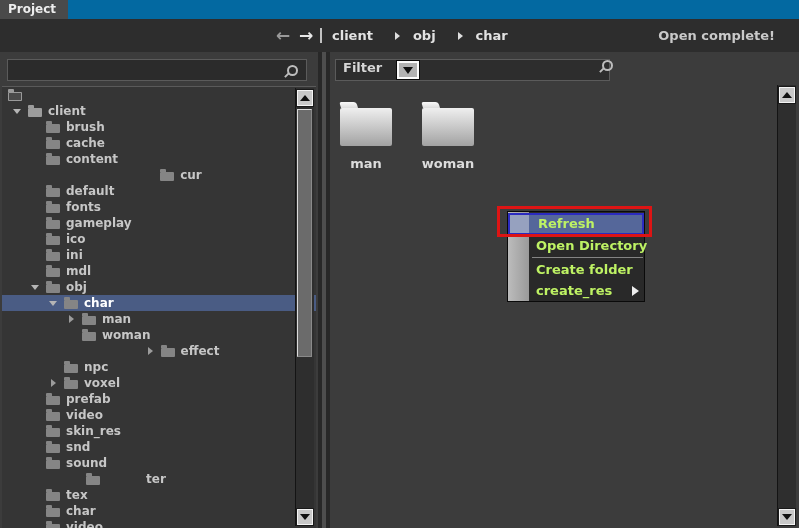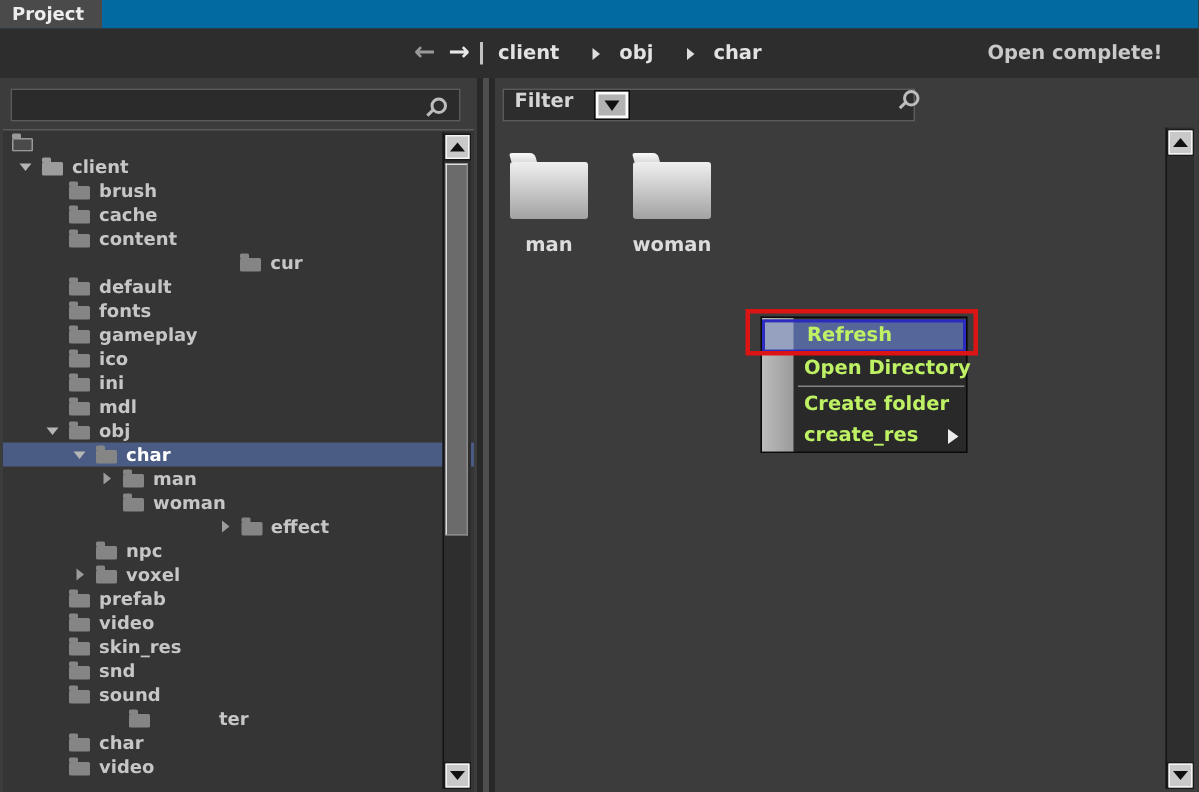--- a/index.html
+++ b/index.html
@@ -264,20 +264,25 @@
           <span class="t-label">sound</span>
         </div>
         <div class="tree-row" style="padding-left: 26px; gap: 40px;">
           <span class="tw"></span>
           <span class="f-ico"></span>
           <span class="t-label">ter</span>
         </div>
         <div class="tree-row" style="padding-left: 26px;">
           <span class="tw"></span>
           <span class="f-ico"></span>
+          <span class="t-label">tex</span>
+        </div>
+        <div class="tree-row" style="padding-left: 26px;">
+          <span class="tw"></span>
+          <span class="f-ico"></span>
           <span class="t-label">char</span>
         </div>
         <div class="tree-row" style="padding-left: 26px;">
           <span class="tw"></span>
           <span class="f-ico"></span>
           <span class="t-label">video</span>
         </div>
       </div>
     <div class="vscroll vs-left">
       <div class="sb-btn sb-up">

